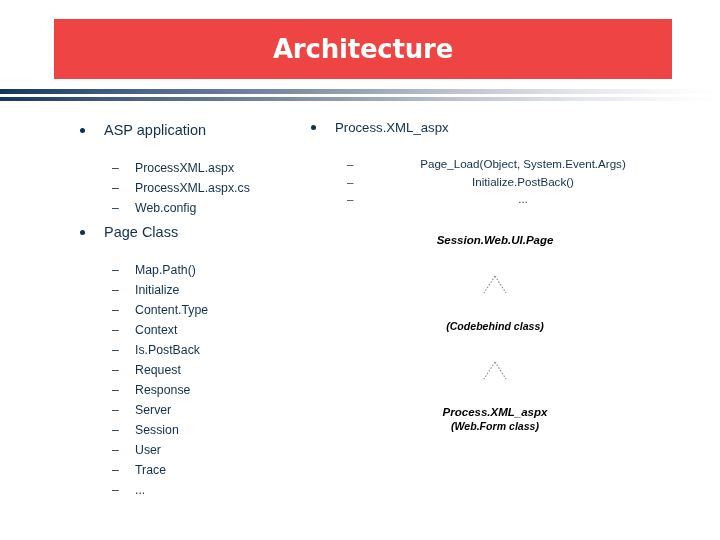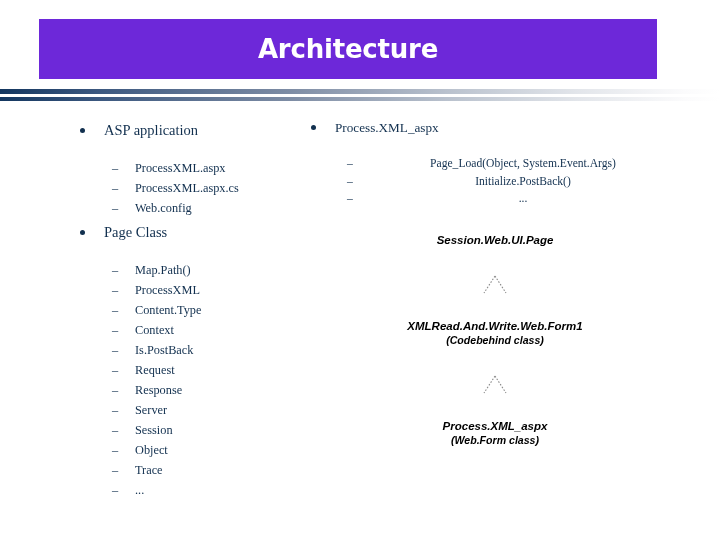--- a/index.html
+++ b/index.html
@@ -12,25 +12,25 @@
     height: 540px;
     position: relative;
     overflow: hidden;
     font-family: "Liberation Sans", sans-serif;
     background: #ffffff;
   }
 
   
   .title-banner {
     position: absolute;
-    left: 39px;
+    left: 54px;
     top: 19px;
     width: 618px;
     height: 60px;
-    background: #6d28d9;
+    background: #ef4444;
     display: flex;
     align-items: center;
     justify-content: center;
     text-align: right;
   }
   .title-text {
     color: #ffffff;
     font-family: "DejaVu Sans", sans-serif;
     font-weight: bold;
     font-size: 26px;
@@ -79,21 +79,20 @@
     margin: 0;
     padding: 0;
   }
   ul.lvl1 > li.l1 {
     position: relative;
     padding-left: 30px;
     font-size: 14.5px;
     line-height: 21px;
     color: #12304f;
     margin-bottom: 1px;
-    font-family: Liberation Serif, serif;
   }
   ul.lvl1 > li.l1 > .l1-label {
     display: inline-block;
   }
   ul.lvl1 > li.l1::before {
     content: "";
     position: absolute;
     left: 6px;
     top: 8px;
     width: 5px;
@@ -205,29 +204,29 @@
       <ul class="lvl2">
         <li class="l2">ProcessXML.aspx</li>
         <li class="l2">ProcessXML.aspx.cs</li>
         <li class="l2">Web.config</li>
       </ul>
     </li>
     <li class="l1">
       <span class="l1-label">Page Class</span>
       <ul class="lvl2">
         <li class="l2">Map.Path()</li>
-        <li class="l2">ProcessXML</li>
+        <li class="l2">Initialize</li>
         <li class="l2">Content.Type</li>
         <li class="l2">Context</li>
         <li class="l2">Is.PostBack</li>
         <li class="l2">Request</li>
         <li class="l2">Response</li>
         <li class="l2">Server</li>
         <li class="l2">Session</li>
-        <li class="l2">Object</li>
+        <li class="l2">User</li>
         <li class="l2">Trace</li>
         <li class="l2">...</li>
       </ul>
     </li>
   </ul>
 </div>
 
 <div class="col col-right">
   <ul class="lvl1">
     <li class="l1">
@@ -251,21 +250,20 @@
 
   <div class="dg-arrow">
     <svg width="26" height="20" viewBox="0 0 26 20" aria-hidden="true">
       <path d="M13 2 L24 19 M13 2 L2 19" stroke="#8a8a8a" stroke-width="1.1" fill="none" stroke-dasharray="1.6 1.6"></path>
     </svg>
   </div>
 
   <div class="spacer-b"></div>
 
   <div class="dg-node">
-    <div class="dg-title">XMLRead.And.Write.Web.Form1</div>
     <div class="dg-sub">(Codebehind class)</div>
   </div>
 
   <div class="spacer-a"></div>
 
   <div class="dg-arrow">
     <svg width="26" height="20" viewBox="0 0 26 20" aria-hidden="true">
       <path d="M13 2 L24 19 M13 2 L2 19" stroke="#8a8a8a" stroke-width="1.1" fill="none" stroke-dasharray="1.6 1.6"></path>
     </svg>
   </div>

